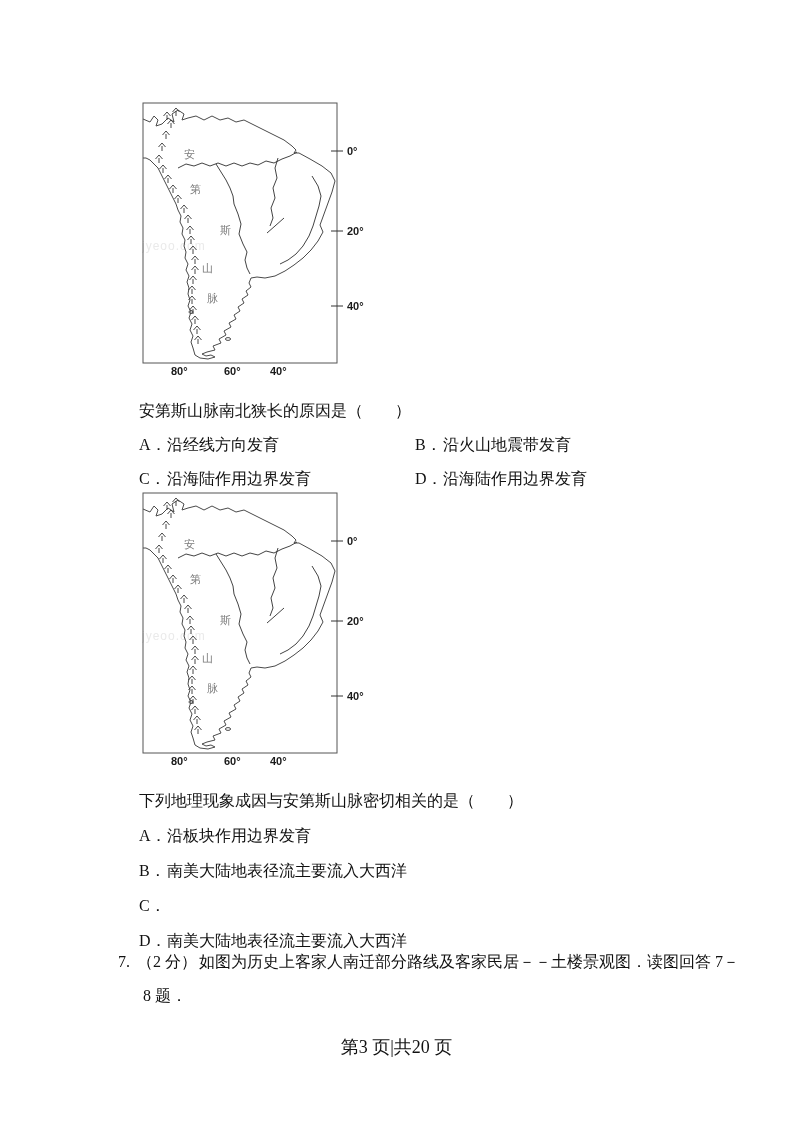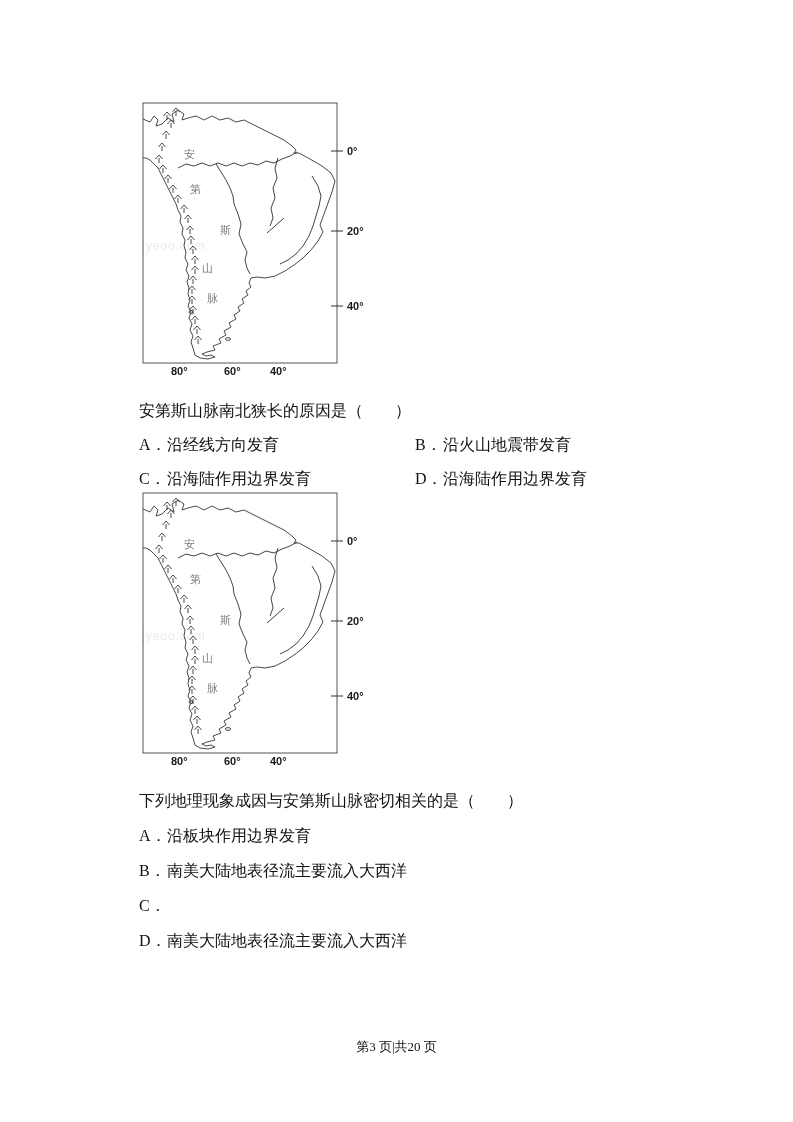--- a/index.html
+++ b/index.html
@@ -16,21 +16,21 @@
   .opt-cell { display:flex; width:276px; }
   .opt-cell:last-child { width:auto; }
   .opt-single { display:flex; margin:15px 0 0 139px; }
   .opt-label { display:inline-block; min-width:28px; }
   .q-head { margin:15px 0 0 118px; width:600px; padding-left:25px; text-indent:-25px; }
   .q7-head { line-height:34px; margin-top:-6px; }
   .q-num { margin-right:7px; }
   .q-score { margin-right:2px; }
   .footer {
     position:absolute; top:1037px; left:0; width:100%;
-    text-align:center; font-size:13px;
+    text-align:center; font-size:18px;
   }
   svg text { user-select:none; }
   .deg { font-family:"Liberation Sans","DejaVu Sans",sans-serif; font-size:11px; font-weight:bold; fill:#1a1a1a; }
   .cjk-map { font-family:"Liberation Serif","DejaVu Serif",serif; font-size:11px; fill:#7a7a7a; }
   .wmark { font-family:"Liberation Sans","DejaVu Sans",sans-serif; font-size:12px; fill:#eaeaea; letter-spacing:1px; }
 </style>
 </head>
 <body>
 
 <svg width="0" height="0" style="position:absolute" aria-hidden="true">
@@ -160,16 +160,19 @@
     <span class="opt-text">南美大陆地表径流主要流入大西洋</span>
   </div>
   <div class="opt-single">
     <span class="opt-label">C．</span>
   </div>
   <div class="opt-single">
     <span class="opt-label">D．</span>
     <span class="opt-text">南美大陆地表径流主要流入大西洋</span>
   </div>
 
+  <p class="q-head q7-head">
+    <span class="q-num">7.</span><span class="q-score">（2 分）</span><span>如图为历史上客家人南迁部分路线及客家民居－－土楼景观图．读图回答 7－8 题．</span>
+  </p>
 
   <div class="footer">第3 页|共20 页</div>
 
 </div>
 
 </body></html>

